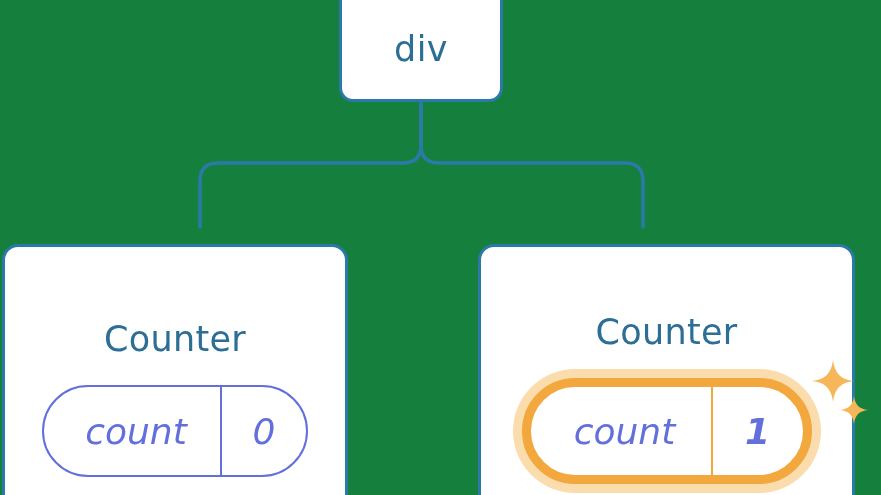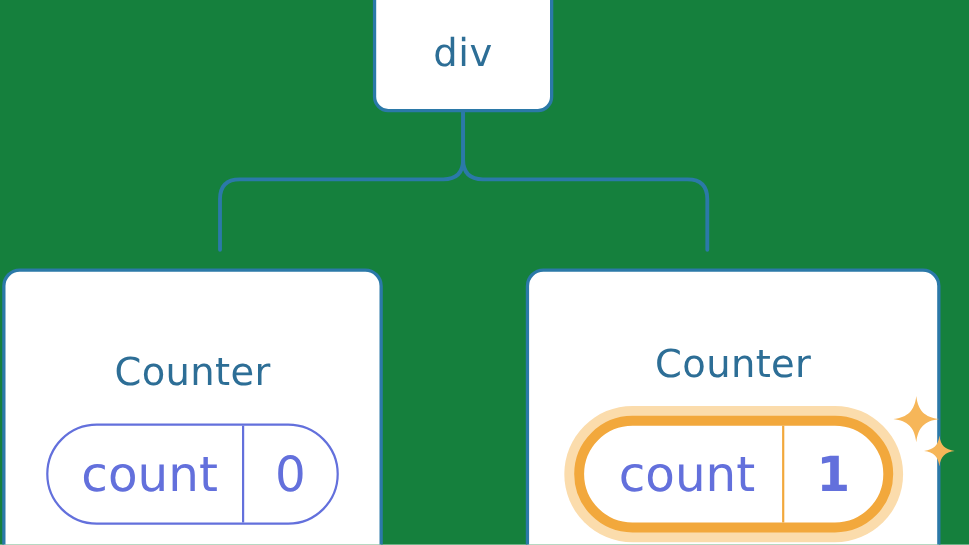--- a/index.html
+++ b/index.html
@@ -99,22 +99,23 @@
     height: 92px;
     box-sizing: border-box;
     background: #ffffff;
   }
   .pill .pill-key,
   .pill .pill-val {
     display: flex;
     align-items: center;
     justify-content: center;
     color: #6370dc;
-    font-size: 44px;
+    font-size: 36px;
     box-sizing: border-box;
+    font-style: italic;
   }
   .pill .pill-key {
     width: 176px;
     padding-left: 8px;
   }
   .pill .pill-val {
     width: 86px;
     border-left: 2px solid #6370dc;
   }
 

